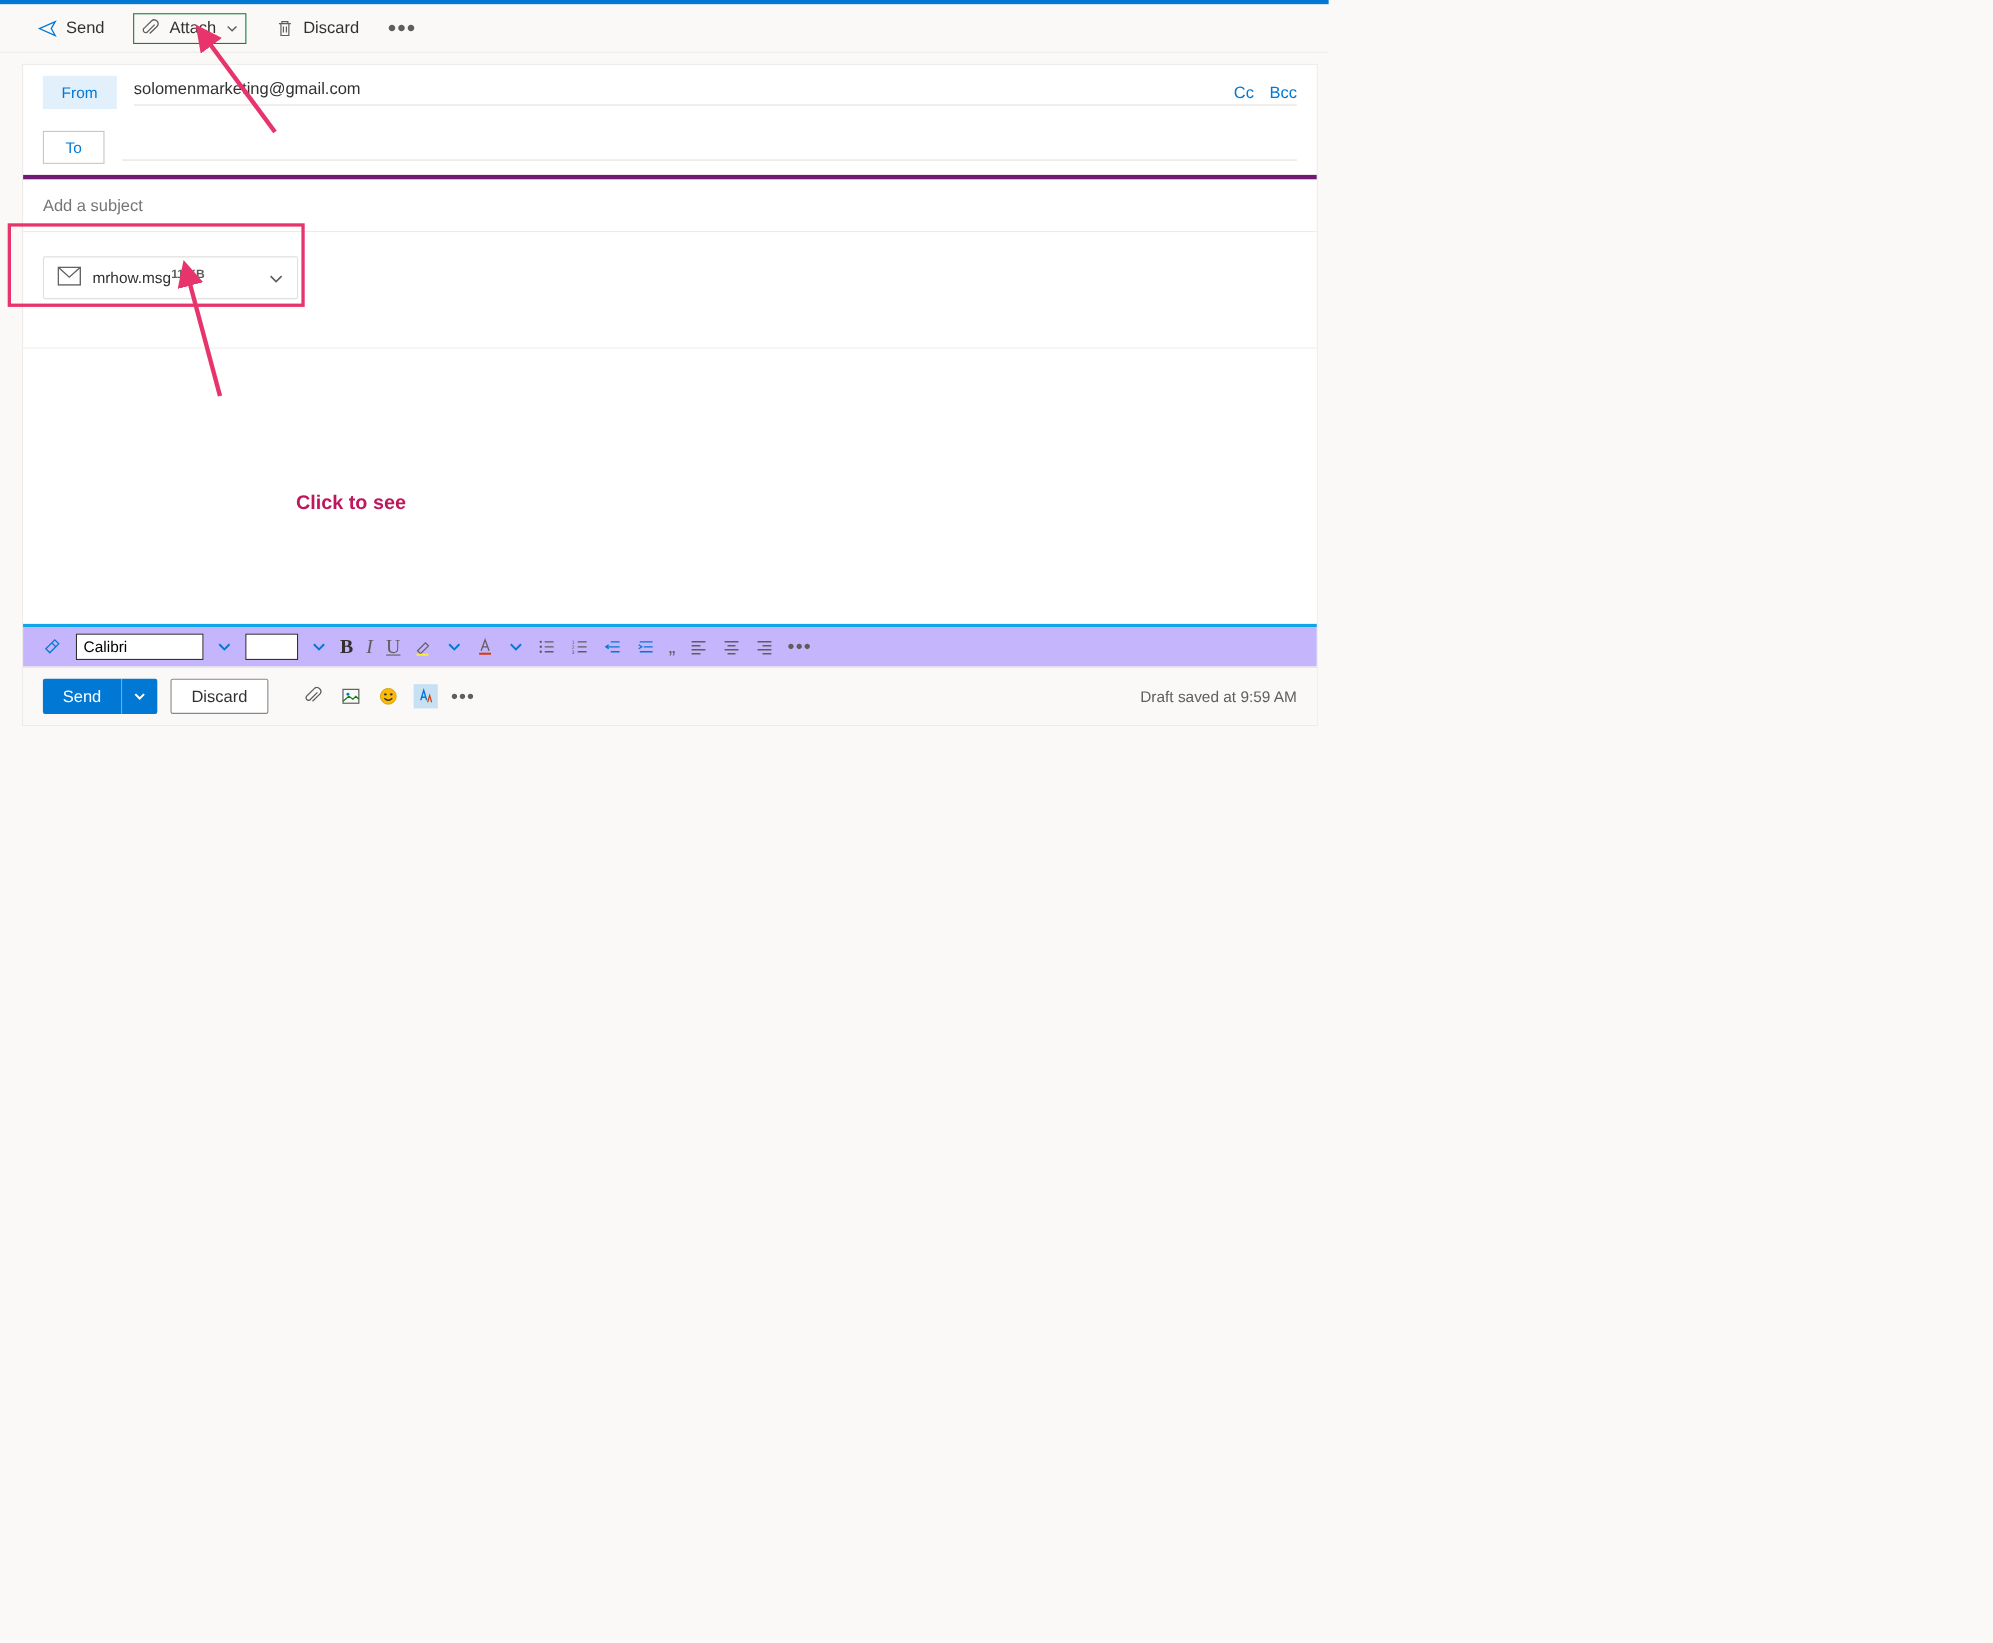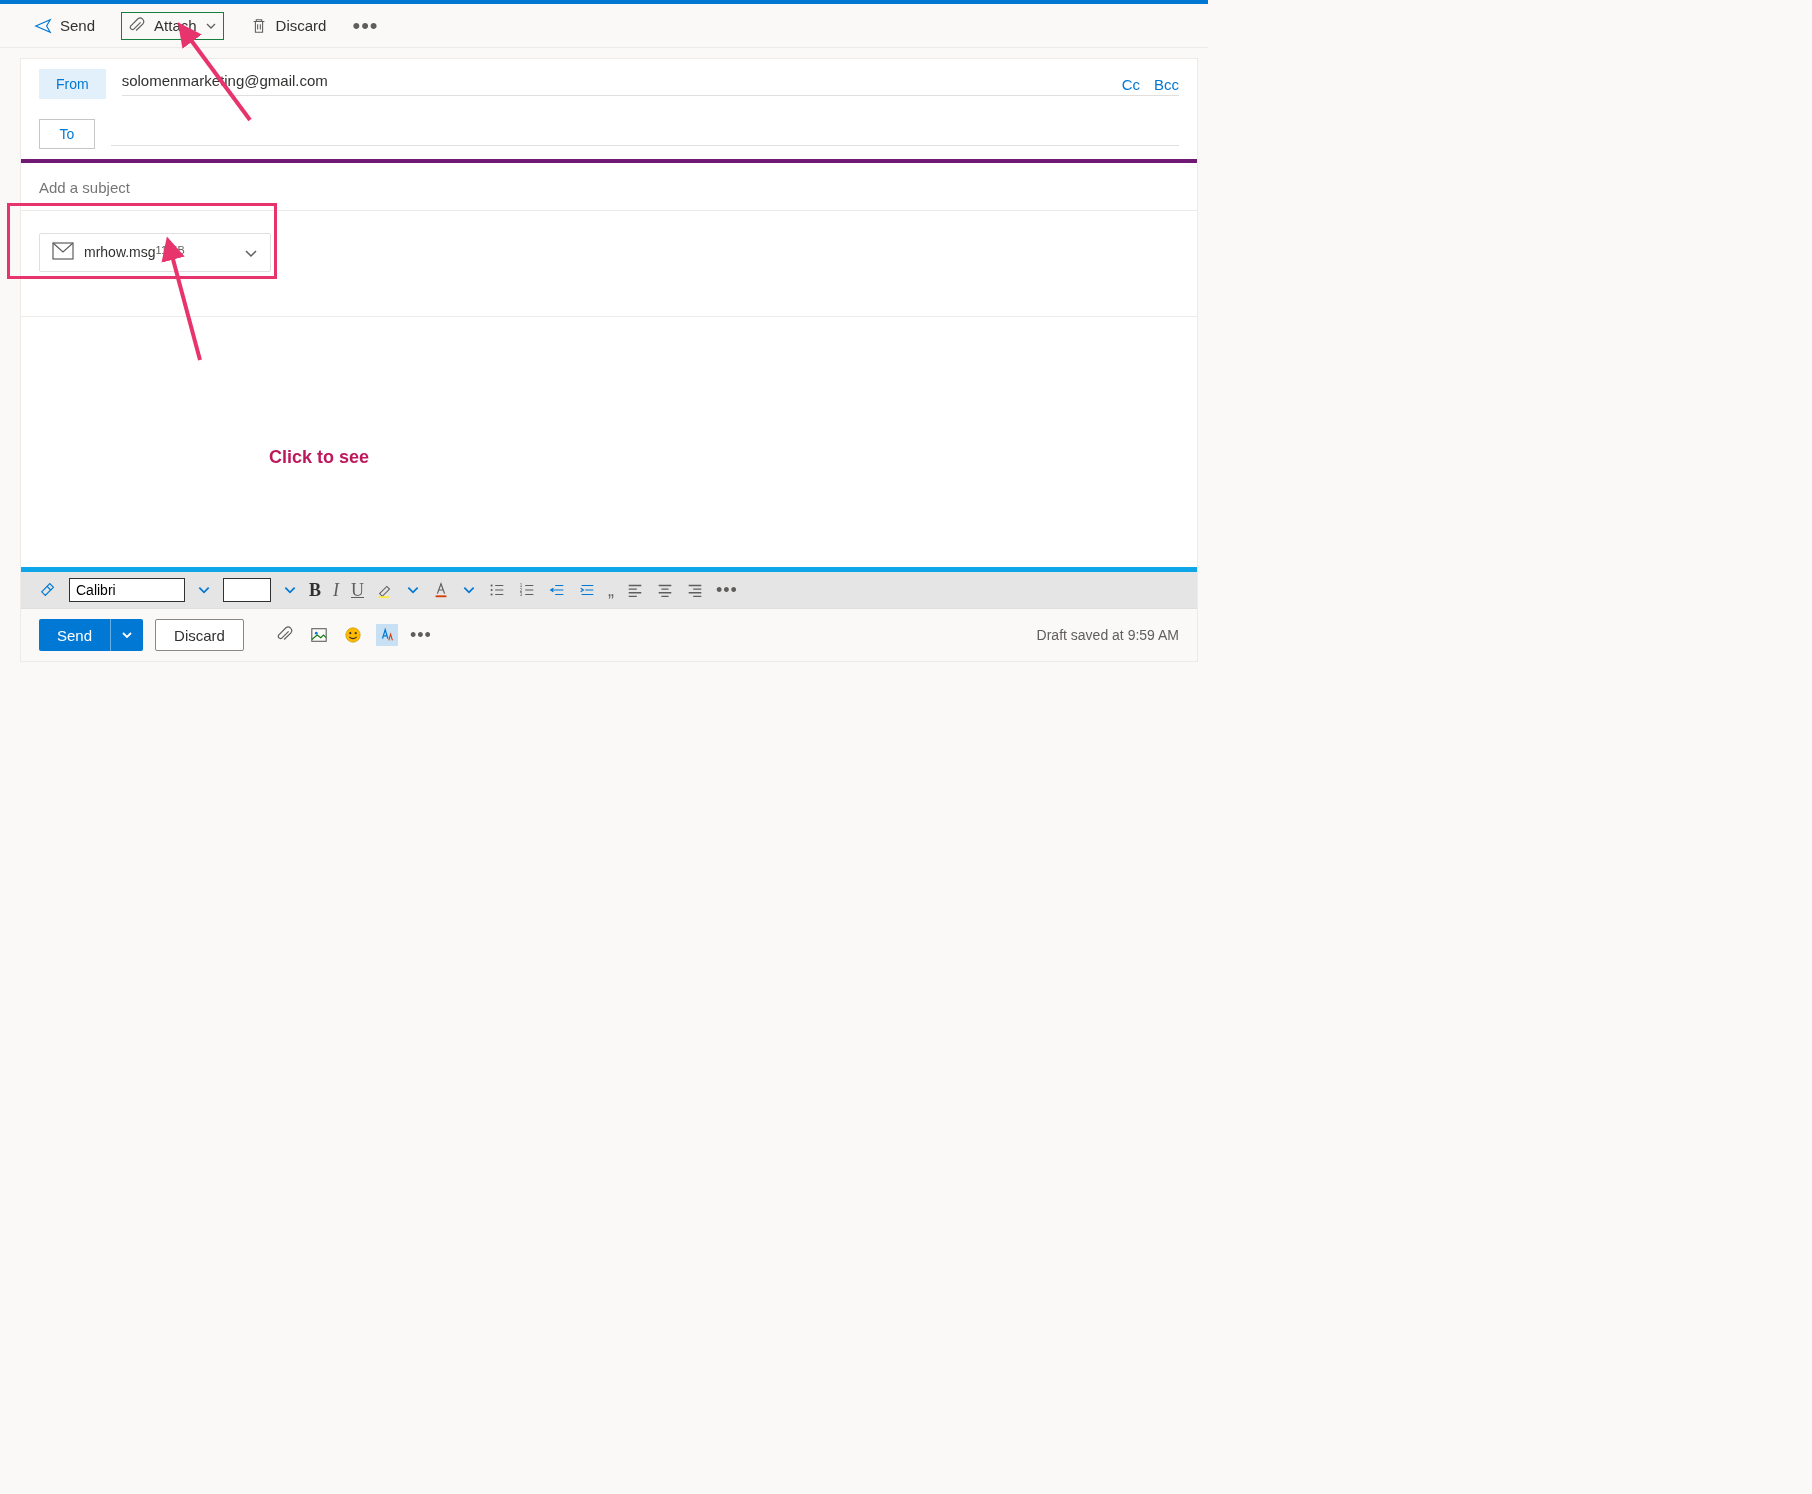--- a/index.html
+++ b/index.html
@@ -133,21 +133,21 @@
     border: 1px solid #e1dfdd;
     border-radius: 2px;
     padding: 8px 12px;
     width: 232px;
     position: relative;
     cursor: pointer;
   }
   .attach-envelope svg { width: 22px; height: 18px; }
   .attach-meta { display: flex; flex-direction: row; line-height: 1.25; }
   .attach-name { font-size: 14px; color: #323130; }
-  .attach-size { font-size: 11px; color: #605e5c; }
+  .attach-size { font-size: 11px; color: #605e5c; font-weight: bold; }
   .attach-chevron { margin-left: auto; color: #605e5c; width: 14px; height: 14px; }
   .attach-chevron svg { width:100%; height:100%; }
 
   .body-area {
     height: 250px;
     position: relative;
     background: #fff;
   }
   .annot-arrow {
     position: absolute;
@@ -161,22 +161,22 @@
     font-family: Arial, sans-serif;
     pointer-events: none;
     margin-left: 26px;
   }
 
   .format-toolbar {
     display: flex;
     align-items: center;
     gap: 12px;
     padding: 6px 18px;
-    border-top: 5px solid #0ea5e9;
-    background: #e5e5e5;
+    border-top: 3px solid #0ea5e9;
+    background: #c4b5fd;
   }
   .fmt-item { display: flex; align-items: center; cursor: pointer; color: #605e5c; }
   .fmt-item svg { width: 18px; height: 18px; }
   .font-input {
     border: 1px solid #323130;
     height: 24px;
     padding: 0 6px;
     font-size: 14px;
     width: 116px;
   }

